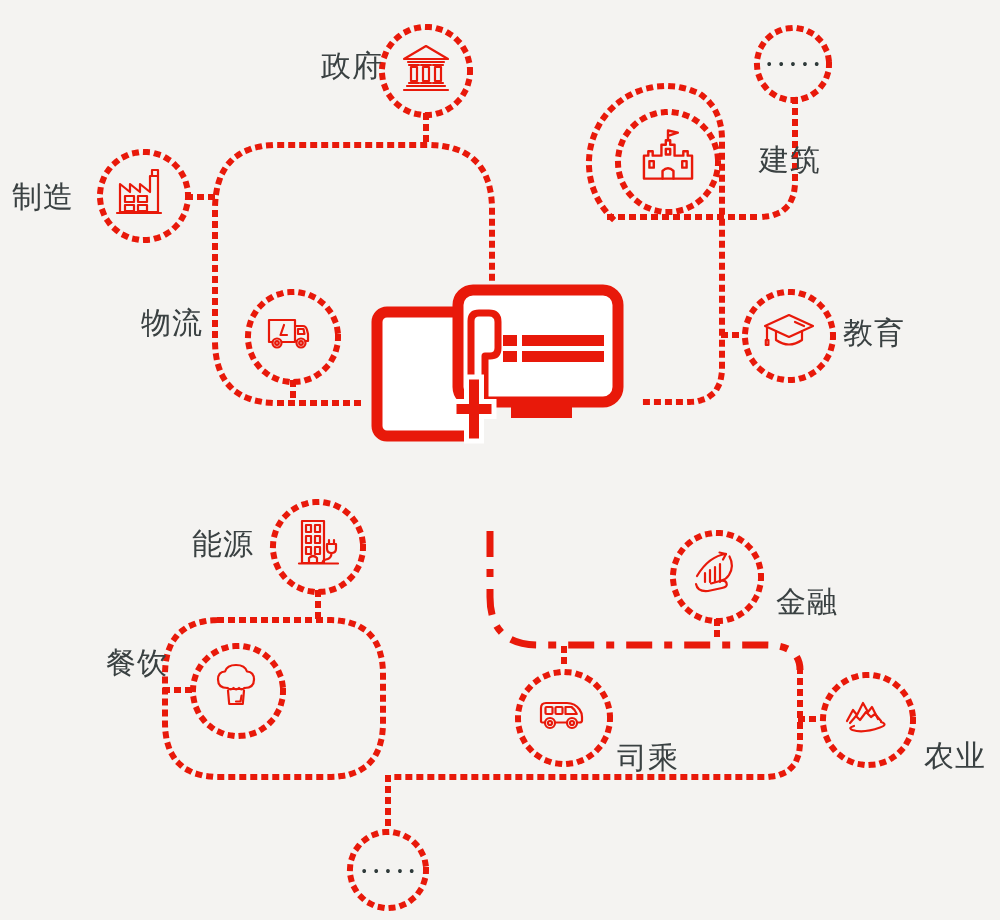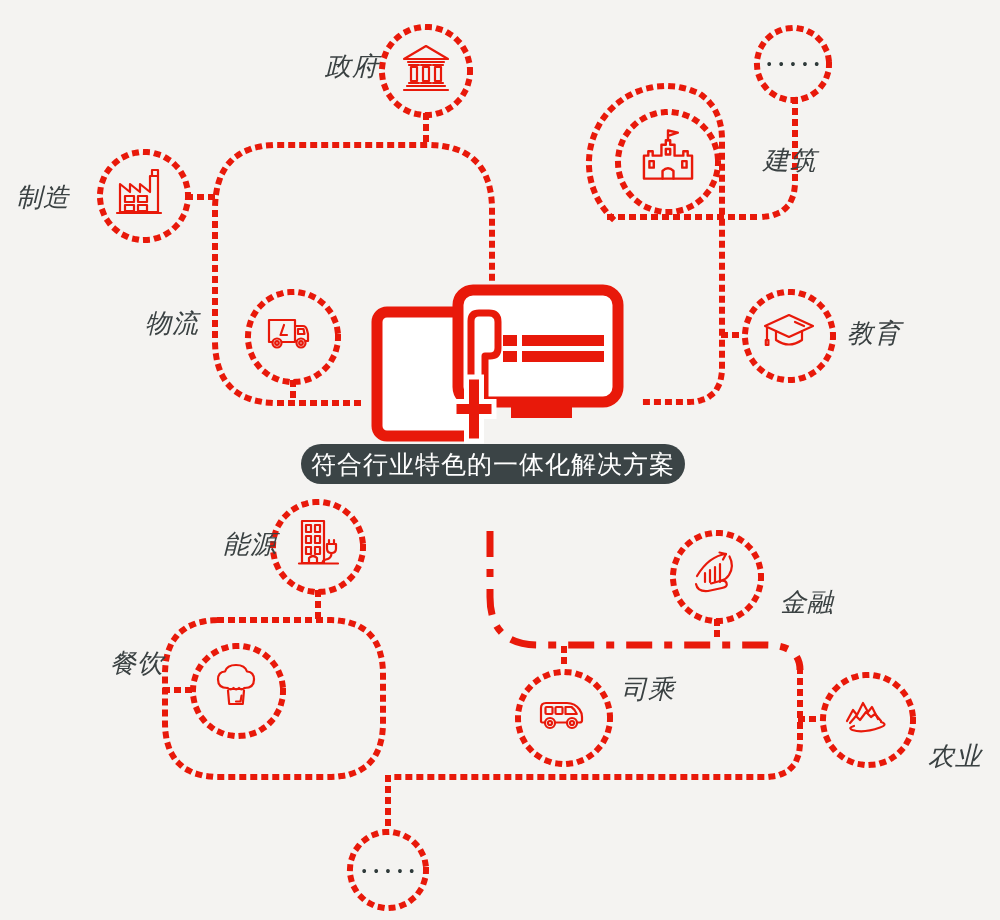--- a/index.html
+++ b/index.html
@@ -17,22 +17,22 @@
   
   .wire{fill:none;stroke:var(--accent);stroke-width:6;stroke-dasharray:1 10;stroke-linecap:square;}
   .dashdot{fill:none;stroke:var(--accent);stroke-width:7;stroke-dasharray:26 12 8 12;stroke-linecap:butt;}
   .screen{fill:#ffffff;stroke:var(--accent);stroke-width:11;}
   .solidred{fill:var(--accent);stroke:none;}
   .tabline{fill:none;stroke:var(--accent);stroke-width:7;stroke-linejoin:round;}
   
   .ic path,.ic rect,.ic circle{fill:none;stroke:var(--accent);stroke-width:2.2;stroke-linecap:round;stroke-linejoin:round;}
   .ic .bgfill{fill:var(--background);}
   .icon{position:absolute;transform:translate(-50%,-50%);}
-  .label{position:absolute;transform:translate(-50%,-50%);font-size:26px;font-weight:500;
-         color:var(--label-text);white-space:nowrap;letter-spacing:1px;font-style:italic;}
+  .label{position:absolute;transform:translate(-50%,-50%);font-size:30px;font-weight:500;
+         color:var(--label-text);white-space:nowrap;letter-spacing:1px;}
   .banner{position:absolute;left:301px;top:444px;width:384px;height:40px;border-radius:21px;
           background:var(--banner-bg);color:var(--banner-text);font-size:25px;font-weight:500;
           line-height:40px;text-align:center;letter-spacing:1px;white-space:nowrap;}
   .ellipsis{position:absolute;transform:translate(-50%,-50%);color:var(--ellipsis-dots);
             font-size:14px;letter-spacing:7px;text-indent:7px;white-space:nowrap;}
 </style>
 </head>
 <body>
 
 <div class="canvas">
@@ -192,24 +192,23 @@
       <path d="M14 37 L20 30 L24 34 L30 26 L35 31 L39 28 L45 35"></path>
       <path d="M45 36 Q52.5 38.5 44 41.5 Q27 47.5 16.5 44 Q11.5 42 18 40"></path>
     </svg>
   </div>
 
   <div class="label" style="left:352px;top:66px">政府</div>
   <div class="label" style="left:43px;top:197px">制造</div>
   <div class="label" style="left:172px;top:323px">物流</div>
   <div class="label" style="left:790px;top:160px">建筑</div>
   <div class="label" style="left:874px;top:333px">教育</div>
-  <div class="label" style="left:250px;top:544px">能源</div>
+  <div class="label" style="left:223px;top:544px">能源</div>
   <div class="label" style="left:807px;top:602px">金融</div>
   <div class="label" style="left:137px;top:663px">餐饮</div>
-  <div class="label" style="left:648px;top:689px">司乘</div>
+  <div class="label" style="left:648px;top:758px">司乘</div>
   <div class="label" style="left:955px;top:756px">农业</div>
 
   <div class="ellipsis" style="left:793px;top:64px">•••••</div>
   <div class="ellipsis" style="left:388px;top:871px">•••••</div>
 
-  <div class="banner">符合行业特色的一体化解决方案</div>
 
 </div>
 
 </body></html>

